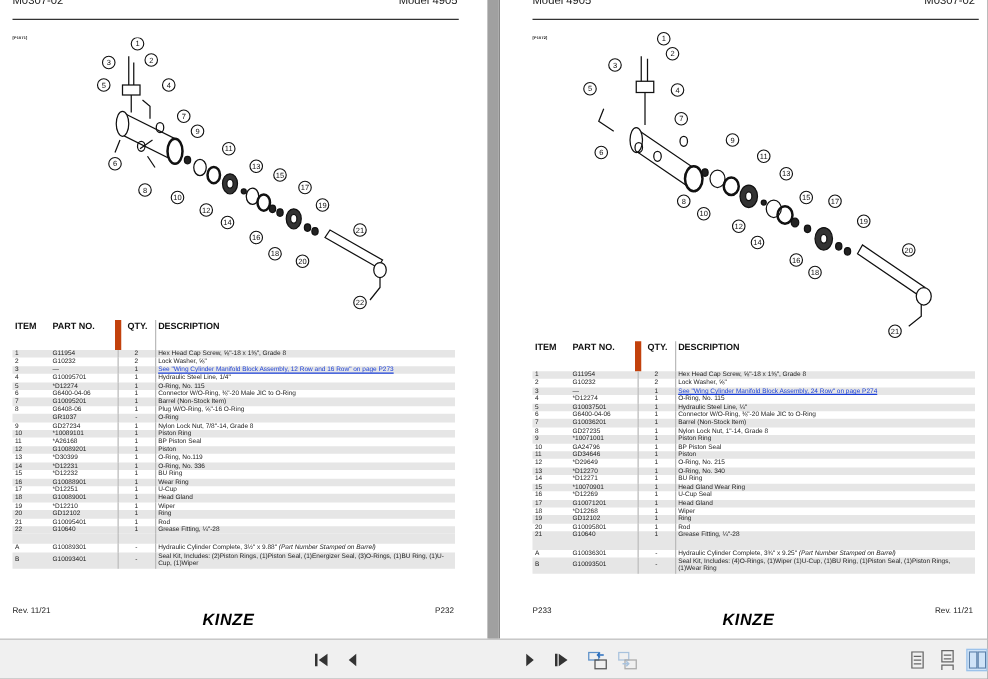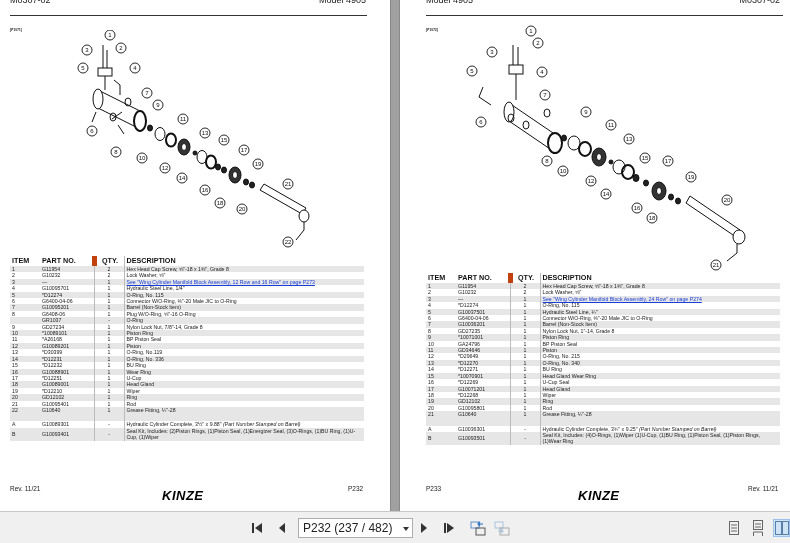--- a/index.html
+++ b/index.html
@@ -6,21 +6,21 @@
   html, body { width: 790px; height: 543px; overflow: hidden; background: #a8a8a8; font-family: "Liberation Sans", sans-serif; }
   .viewer { position: relative; width: 790px; height: 543px; background: #a0a0a0; }
   .page { position: absolute; top: 0; background: #fff; overflow: hidden; }
   .page.left { left: 0; width: 391px; height: 511px; border-right: 1px solid #888; }
   .page.right { left: 399px; width: 391px; height: 511px; border-left: 1px solid #888; }
   .hdr { position: absolute; top: -5px; font-size: 9px; color: #222; }
   .hdr-rule { position: absolute; top: 15px; height: 1px; background: #333; }
   .fig-tag { position: absolute; top: 28px; font-size: 3px; color: #000; font-weight: bold; letter-spacing: 0.2px; }
   .diagram { position: absolute; }
   .ptable { position: absolute; border-collapse: collapse; font-size: 5.2px; color: #222; }
-  .ptable th { font-size: 7.2px; font-weight: bold; text-align: left; padding: 0 2px 1px 2px; color: #111; vertical-align: bottom; }
+  .ptable th { font-size: 7.2px; font-weight: bold; text-align: left; padding: 0 2px 15px 2px; color: #111; vertical-align: bottom; }
   .ptable td { padding: 0 2px; height: 6.4px; line-height: 6.4px; white-space: nowrap; }
   .ptable tr.shade td { background: #e6e6e6; }
   .ptable td.item { width: 30px; }
   .ptable td.part { width: 54px; border-right: 1px solid #bbb; }
   .ptable td.qty { width: 30px; text-align: center; border-right: 1px solid #bbb; }
   .ptable td.desc { width: 240px; }
   .ptable th.part { border-right: 5px solid #c2410c; }
   .ptable th.qty { border-right: 1px solid #bbb; text-align: center; }
   .ptable td.desc.link { color: #1a3fd8; text-decoration: underline; }
   .ptable td.desc.wrap { white-space: normal; line-height: 6.4px; height: auto; }
@@ -560,24 +560,20 @@
       <svg width="12" height="12" viewBox="0 0 12 12">
           <rect x="1" y="1" width="2" height="10" fill="#333"></rect>
           <path d="M11,1 L4,6 L11,11 Z" fill="#333"></path>
         </svg>
     </div>
     <div class="tb-btn" style="left:276px; width:12px;">
       <svg width="10" height="12" viewBox="0 0 10 12">
           <path d="M8,1 L2,6 L8,11 Z" fill="#333"></path>
         </svg>
     </div>
-    <div class="page-select">
-      <span class="val">P232 (237 / 482)</span>
-      <span class="caret"></span>
-    </div>
     <div class="tb-btn" style="left:418px; width:12px;">
       <svg width="10" height="12" viewBox="0 0 10 12">
           <path d="M2,1 L8,6 L2,11 Z" fill="#333"></path>
         </svg>
     </div>
     <div class="tb-btn" style="left:442px; width:14px;">
       <svg width="12" height="12" viewBox="0 0 12 12">
           <rect x="1" y="1" width="2" height="10" fill="#333"></rect>
           <path d="M4,1 L11,6 L4,11 Z" fill="#333"></path>
         </svg>

